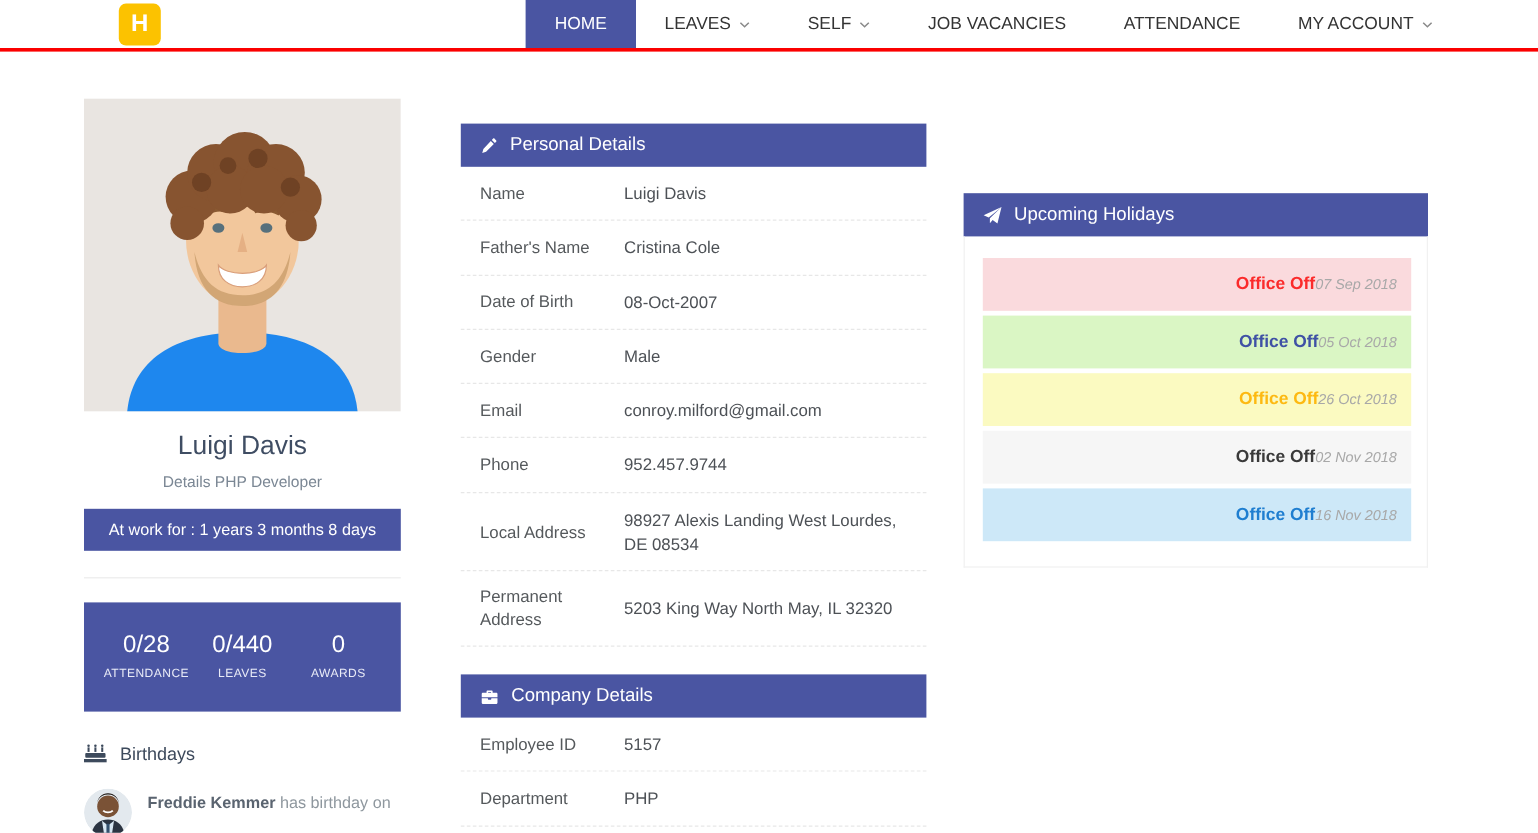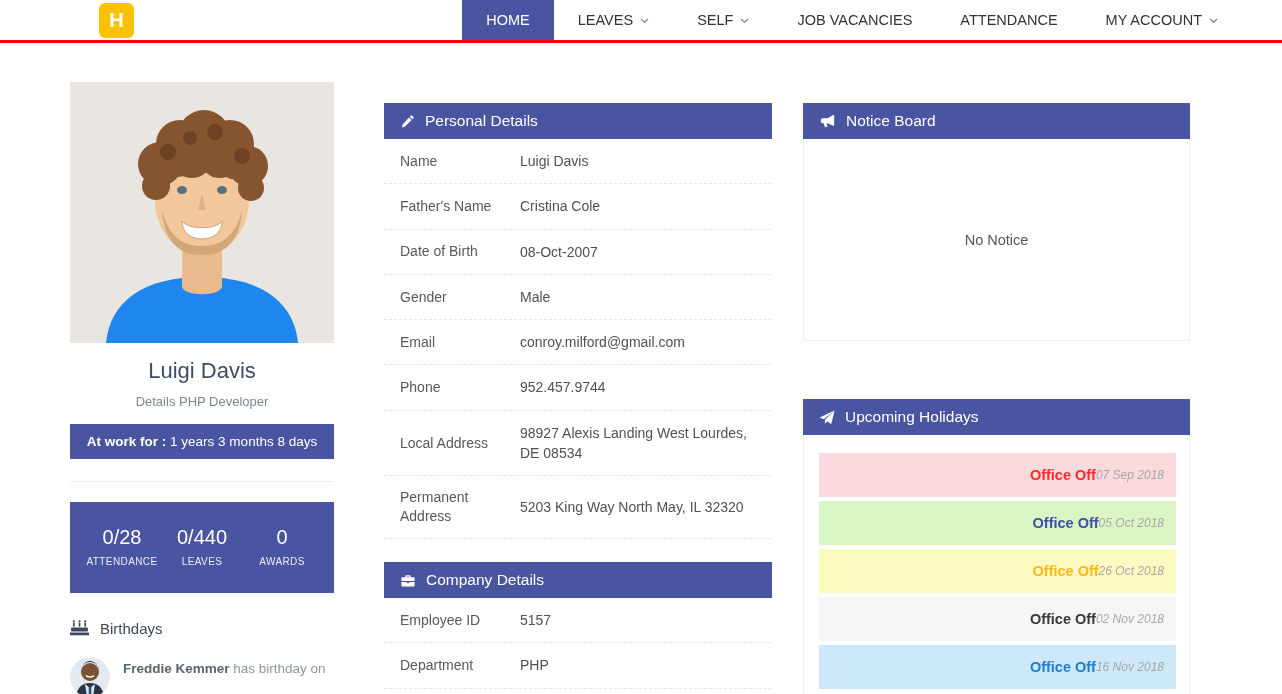--- a/index.html
+++ b/index.html
@@ -5,39 +5,39 @@
   * { box-sizing: border-box; margin: 0; padding: 0; }
   html,body { width: 1282px; height: 694px; overflow: hidden; background: #fff;
     font-family: "Liberation Sans", sans-serif; color: #555a60; }
 
   
   .topnav { height: 43px; background: #fff; border-bottom: 3px solid var(--nav-line, #fb0000);
     display: flex; align-items: stretch; }
   .logo { width: 35px; height: 35px; margin: 3px 0 0 99px; background: var(--logo-bg, #fcc200);
     border-radius: 6px; color: #fff; font-weight: bold; font-size: 20px;
     display: flex; align-items: center; justify-content: center; }
-  .nav-items { list-style: none; margin-left: auto; display: flex; padding-right: 40px; justify-content: center; }
+  .nav-items { list-style: none; margin-left: auto; display: flex; padding-right: 64px; justify-content: center; }
   .nav-item { display: flex; align-items: center; gap: 7px; padding: 0 24px;
     font-size: 14.5px; color: #333; cursor: pointer; white-space: nowrap; }
   .nav-item.active { background: var(--accent, #4a55a2); color: #fff; }
   .nav-item svg { margin-top: 2px; }
 
   
   .main { display: flex; padding: 39px 0 0 70px; }
   .left-col  { width: 264px; }
   .mid-col   { width: 388px; margin-left: 50px; margin-top: 21px; }
   .right-col { width: 387px; margin-left: 31px; margin-top: 21px; }
 
   
   .photo { display: block; width: 264px; height: 261px; }
   .p-name { margin-top: 15px; text-align: center; font-size: 22px; font-weight: 400; color: #3f4d63; }
   .p-role { margin-top: 10px; text-align: center; font-size: 13px; color: #7b8794; }
   .atwork { margin-top: 15px; background: var(--accent, #4a55a2); color: #fff;
     text-align: center; padding: 10px 4px; font-size: 13.5px; }
-  .atwork b { font-weight: bold; }
+  .atwork b { font-weight: normal; }
   .divider { border: none; border-top: 1px solid #ececec; margin-top: 22px; }
   .stats { margin-top: 20px; background: var(--accent, #4a55a2); color: #fff;
     display: flex; text-align: center; padding: 24px 12px 26px; }
   .stat { flex: 1; }
   .stat-value { font-size: 20px; }
   .stat-label { font-size: 10px; margin-top: 7px; letter-spacing: .4px; color: #e9ebf7; }
   .bd-header { margin-top: 27px; display: flex; align-items: center; gap: 11px;
     font-size: 15px; font-weight: 400; color: #3d4a5c; }
   .bd-item { margin-top: 20px; display: flex; gap: 13px; align-items: flex-start; }
   .bd-avatar { width: 40px; height: 40px; border-radius: 50%; overflow: hidden; flex-shrink: 0; }
@@ -247,31 +247,20 @@
         <div class="row-value">PHP</div>
       </div>
       <div class="detail-row">
         
         
       </div>
     </div>
   </section>
 
   <section class="right-col">
-    <div class="panel">
-      <div class="panel-header">
-        <svg width="17" height="15" viewBox="0 0 16 15" fill="#fff">
-          <path d="M13.6 1c.5-.3 1.1.1 1.1.7v9.4c0 .6-.6 1-1.1.7L8.2 9.2H7.1l.8 3c.1.4-.2.9-.7.9H5.8c-.3 0-.6-.2-.7-.5l-.9-3.4H3a1.7 1.7 0 0 1-1.7-1.7V6A1.7 1.7 0 0 1 3 4.3h5.2L13.6 1z"></path>
-        </svg>
-        <span>Notice Board</span>
-      </div>
-      <div class="notice-body">
-        <span>No Notice</span>
-      </div>
-    </div>
 
     <div class="panel holidays-panel">
       <div class="panel-header">
         <svg width="16" height="15" viewBox="0 0 16 15" fill="#fff">
           <polygon points="15.6,0.6 0.7,7.4 4.9,9.3 13,2.8"></polygon>
           <polygon points="15.6,0.6 5.9,9.9 5.9,14 8.2,11.3 12.2,14.2"></polygon>
         </svg>
         <span>Upcoming Holidays</span>
       </div>
       <div class="holidays-body">

